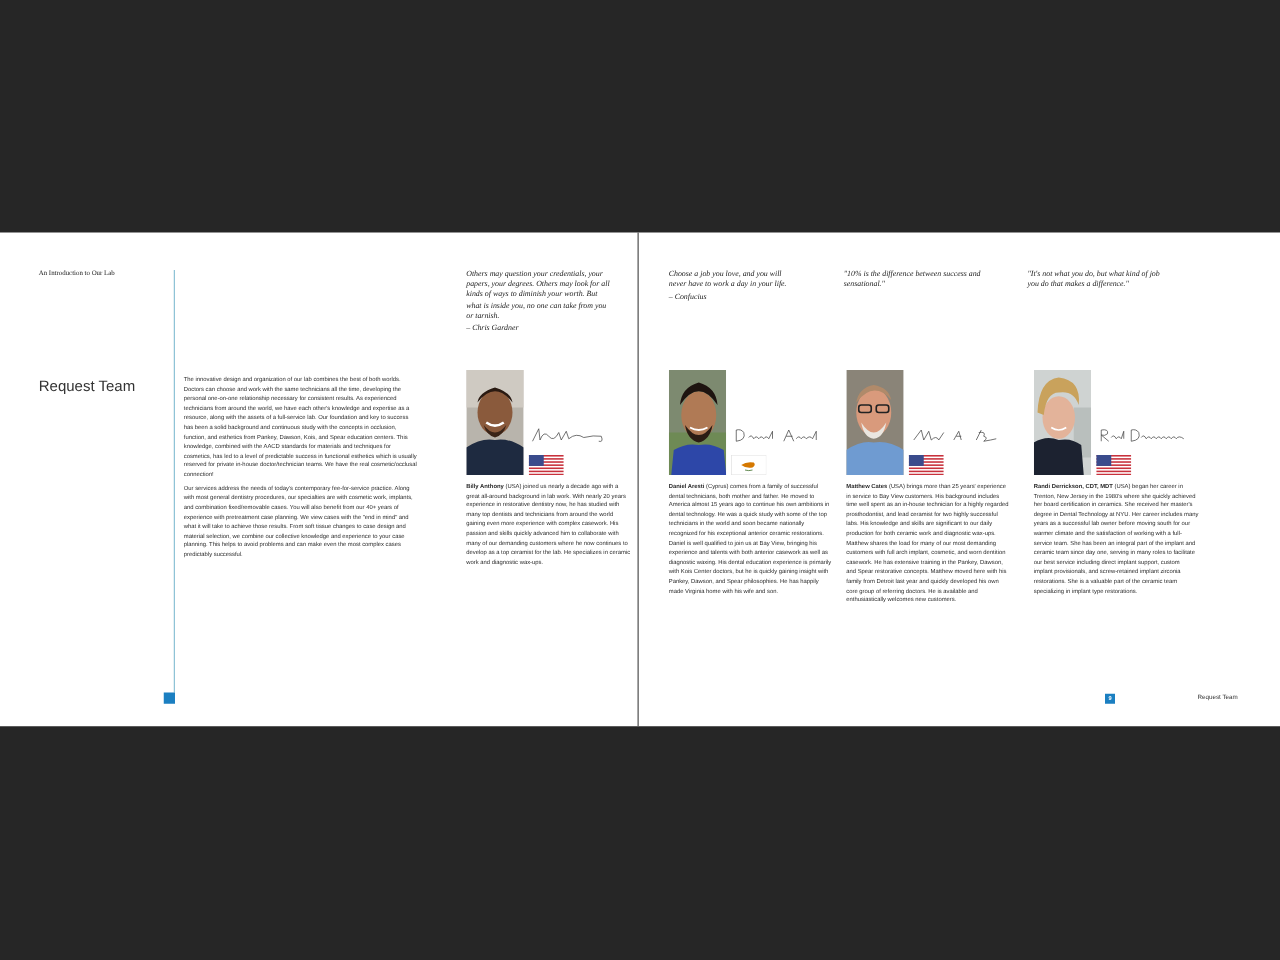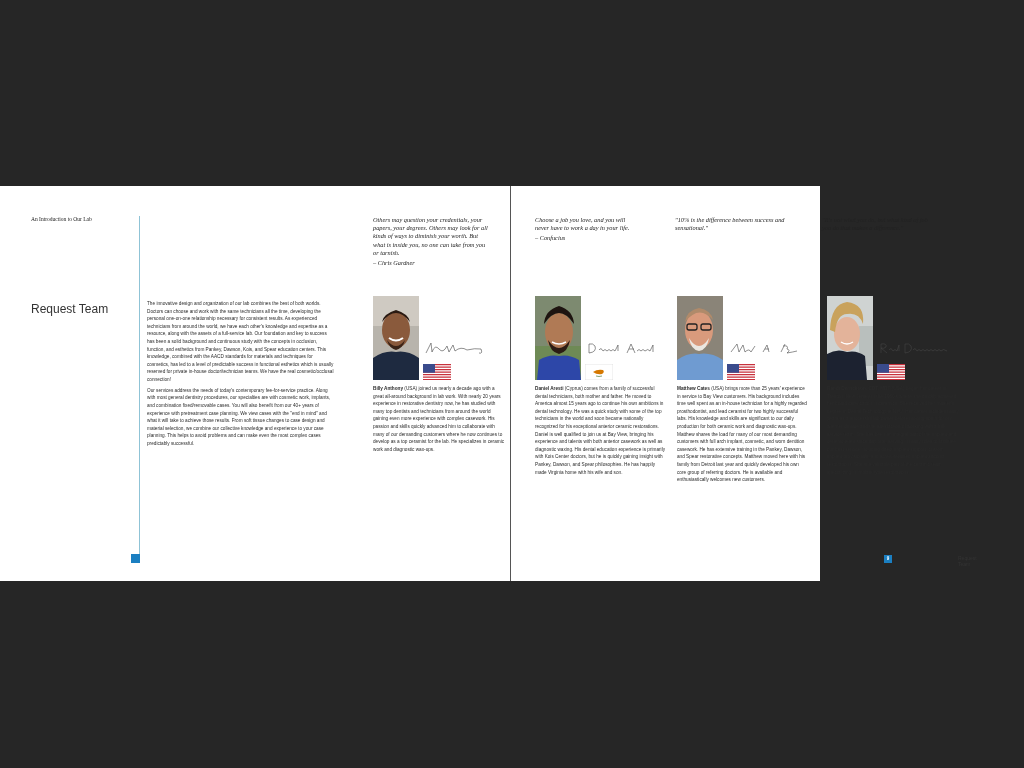--- a/index.html
+++ b/index.html
@@ -1,19 +1,19 @@
 <!DOCTYPE html>
 <html><head>
 <meta charset="utf-8">
 <style>
   * { box-sizing: border-box; margin: 0; padding: 0; }
   html, body { width: 1024px; height: 768px; background: #262626; overflow: hidden; }
   body { position: relative; font-family: "Liberation Sans", sans-serif; color: #222; }
 
-  .spread { position: absolute; left: 0; top: 186px; width: 820px; height: 395px; background: #ffffff; }
+  .spread { position: absolute; left: 0; top: 186px; width: 1024px; height: 395px; background: #ffffff; }
   .gutter { position: absolute; left: 510px; top: 0; width: 1px; height: 395px; background: #555; }
 
   .running-head { position: absolute; left: 31px; top: 30px; font-family: "Liberation Serif", serif; font-size: 5.5px; color: #222; }
   .vrule { position: absolute; left: 139px; top: 30px; width: 1px; height: 338px; background: #8fc3d6; }
   .corner-square { position: absolute; left: 131px; top: 368px; width: 9px; height: 9px; background: #1b7fc1; }
 
   .section-title { position: absolute; left: 31px; top: 116px; font-size: 12px; color: #333; font-weight: normal; }
 
   .intro { position: absolute; left: 147px; top: 114px; width: 188px; font-size: 4.7px; line-height: 7.6px; color: #2a2a2a; }
   .intro p { margin-bottom: 3.2px; }

